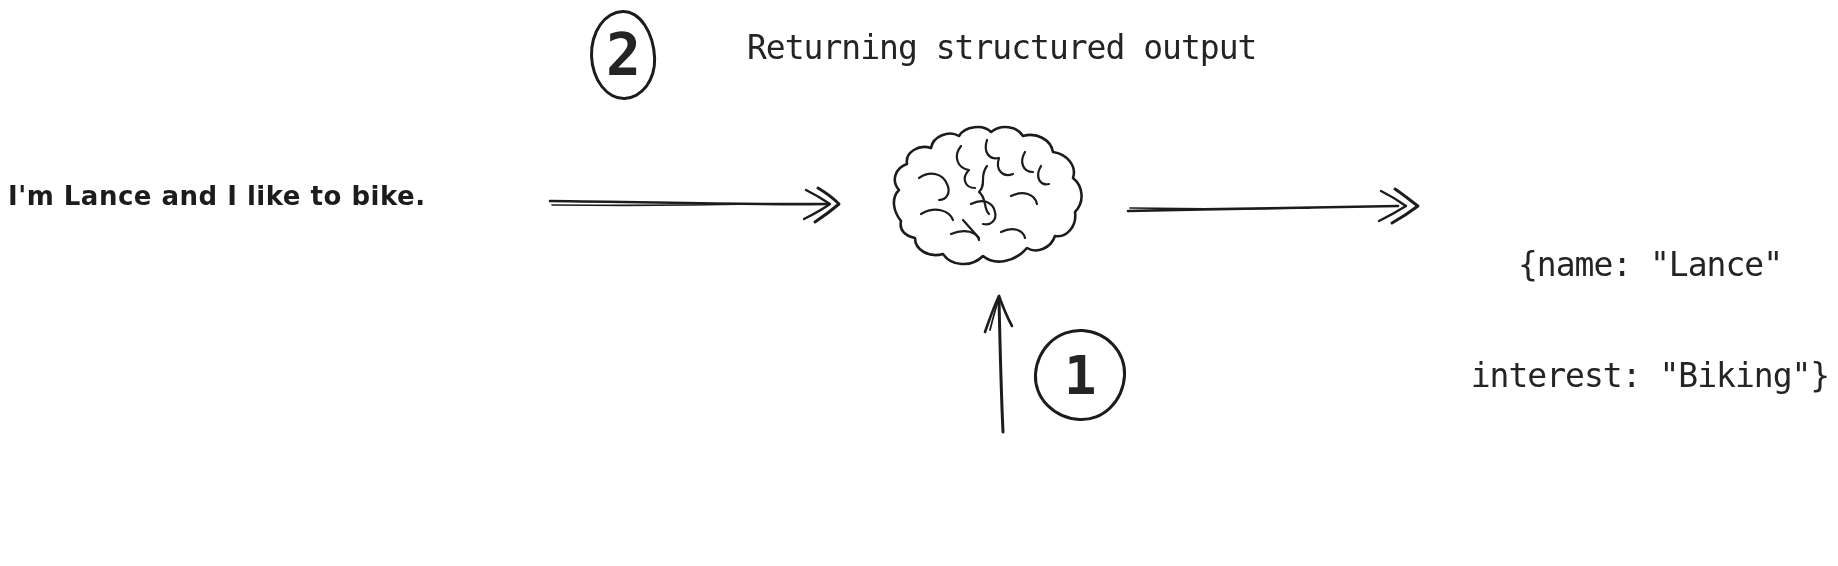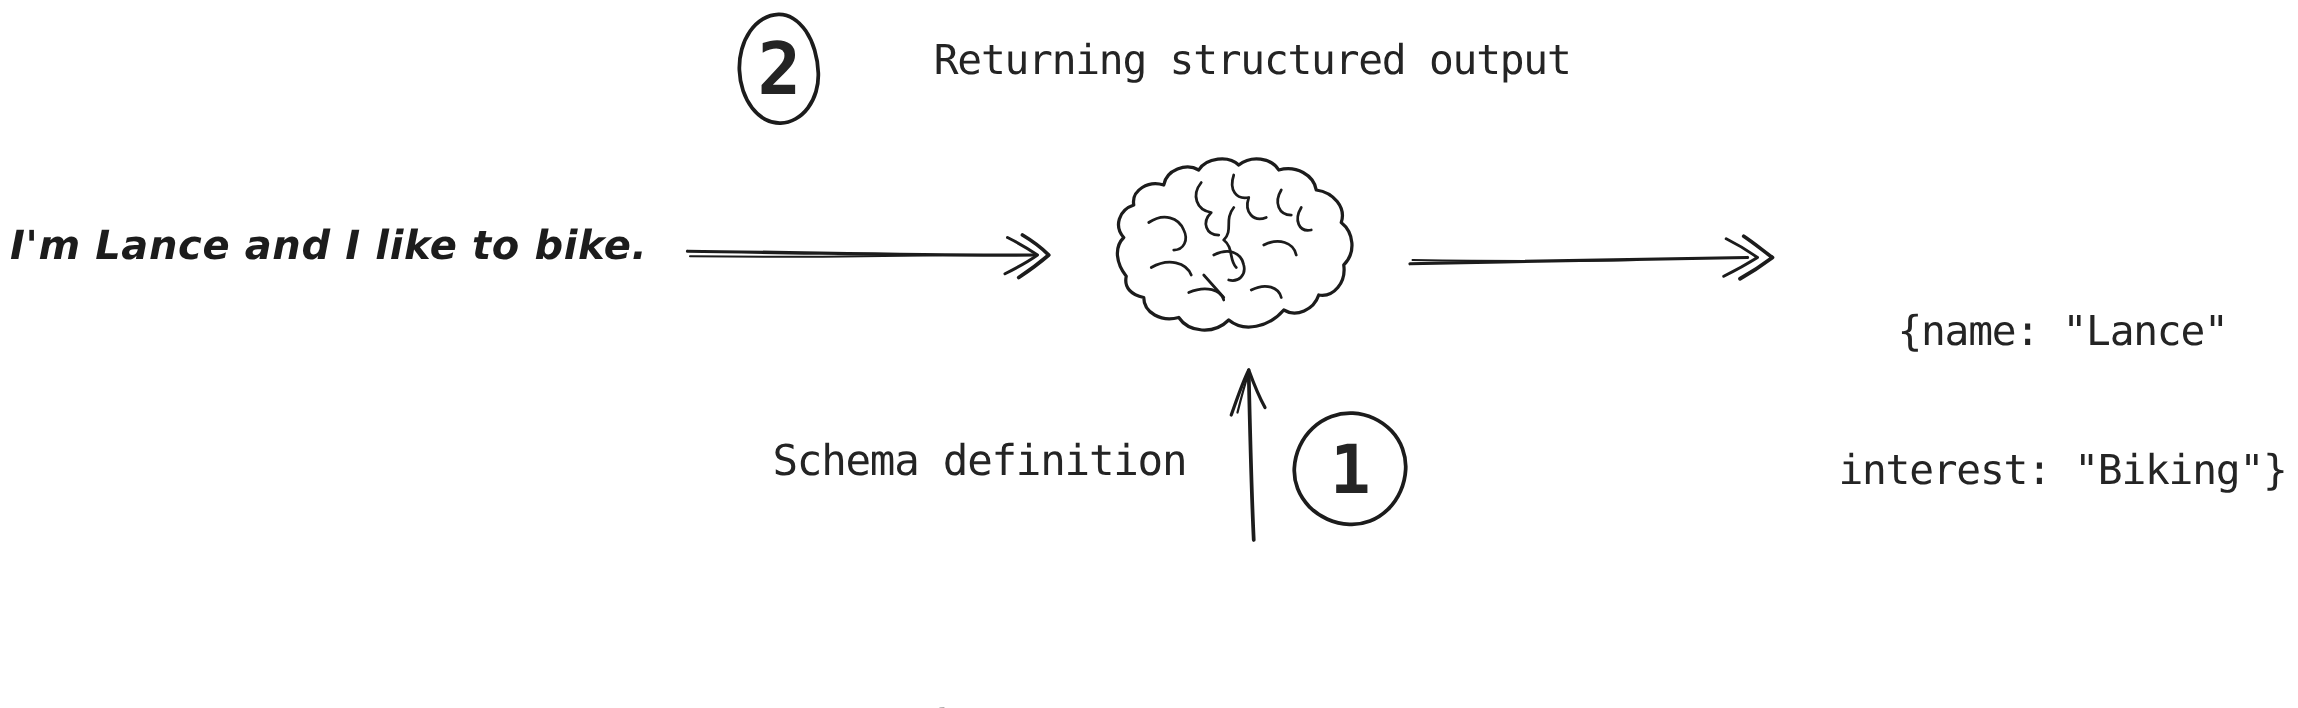--- a/index.html
+++ b/index.html
@@ -44,23 +44,22 @@
   .title-label {
     position: absolute;
     left: 747px; top: 31px;
     font-size: 33px;
     line-height: 34px;
   }
   .input-text {
     position: absolute;
     left: 8px; top: 176px;
     font-family: "DejaVu Sans", "Liberation Sans", sans-serif;
-    font-style: italic;
     font-weight: 600;
-    font-size: 32px;
+    font-size: 26px;
     line-height: 40px;
     color: #1c1c1c;
     letter-spacing: 0.5px;
     white-space: pre;
   }
   .output-json {
     position: absolute;
     left: 1450px; top: 172px;
     width: 400px;
     text-align: center;
@@ -108,21 +107,20 @@
   <div class="input-text">I'm Lance and I like to bike.</div>
 
   <div class="mono output-json">
     <div>{name: "Lance"</div>
     <div>interest: "Biking"}</div>
   </div>
 
   <div class="badge-circle badge-1">
     <span class="num mono">1</span>
   </div>
-  <div class="mono schema-label">Schema definition</div>
 
   <div class="mono schema-json">
     <div>{name: "Person's name"</div>
     
   </div>
 
   <svg class="sketch-layer" viewBox="0 0 1838 566">
 
     <g>
       <path d="M 550,201 C 650,202 750,205 828,204" stroke-width="2.6"></path>

